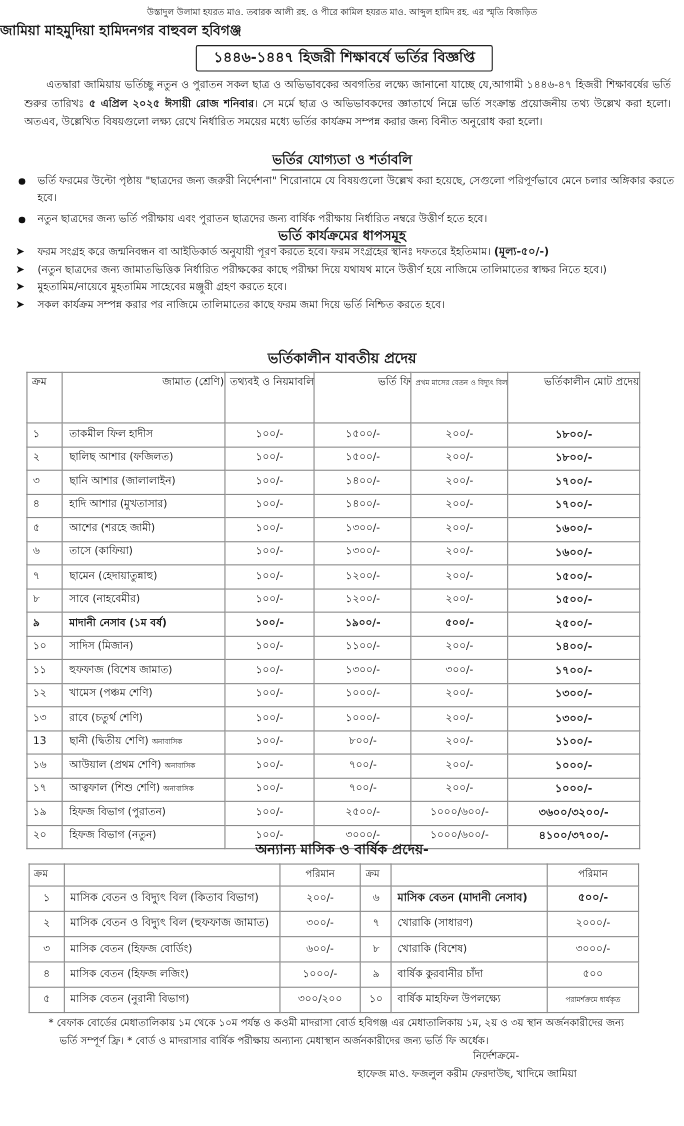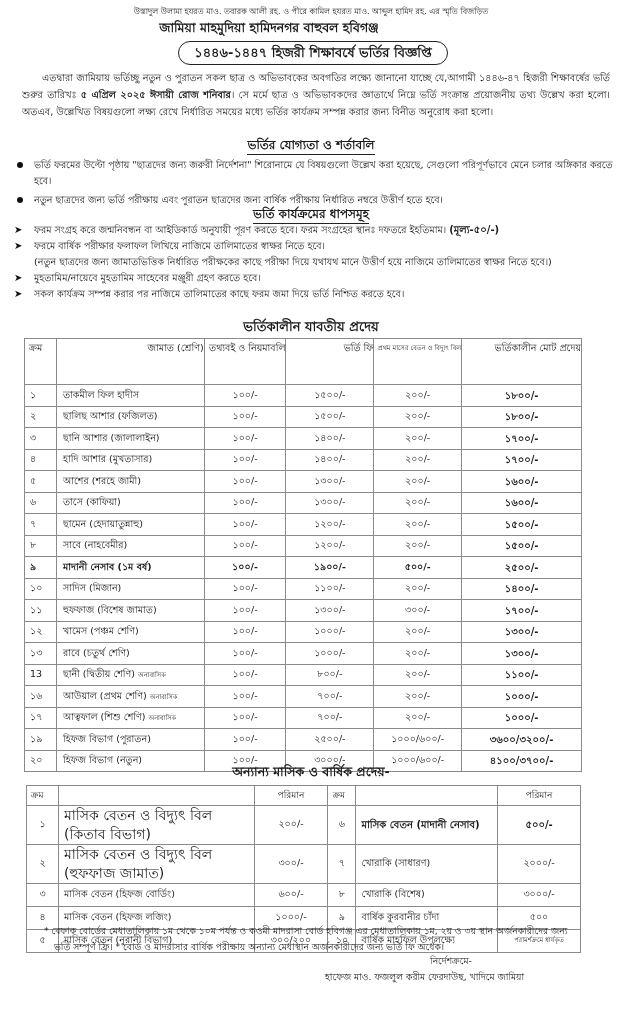--- a/index.html
+++ b/index.html
@@ -1,22 +1,22 @@
 <!DOCTYPE html>
 <html><head>
 <meta charset="utf-8">
 <style>
   * { box-sizing: border-box; margin: 0; padding: 0; }
   html, body { width: 622px; height: 1024px; background: #ffffff; overflow: hidden; }
   body { font-family: "DejaVu Sans", "Liberation Sans", sans-serif; color: #1a1a1a; font-size: 9.5px; line-height: 1.35; position: relative; }
   .page { position: absolute; left: 0; top: 0; width: 622px; height: 1024px; }
 
   .dedication { position: absolute; top: 7px; left: 0; width: 622px; text-align: center; font-size: 8px; color: #222; }
-  .org-name { position: absolute; top: 20px; left: 0; width: 538px; text-align: center; font-size: 12.5px; font-weight: bold; }
-  .notice-title-box { position: absolute; top: 41px; left: 178px; width: 270px; height: 24px; border: 1.2px solid #222; border-radius: 12px; text-align: center; font-size: 13px; font-weight: bold; line-height: 22px; }
+  .org-name { position: absolute; top: 20px; left: 0; width: 538px; text-align: left; font-size: 12.5px; font-weight: bold; }
+  .notice-title-box { position: absolute; top: 41px; left: 178px; width: 270px; height: 24px; border: 1.2px solid #222; border-radius: 2px; text-align: center; font-size: 13px; font-weight: bold; line-height: 22px; }
 
   .intro { position: absolute; top: 69px; left: 22px; width: 588px; font-size: 9.6px; line-height: 17px; text-align: justify; }
   .intro .indent { display: inline-block; width: 20px; }
   .intro b { font-weight: bold; }
 
   .section-heading { position: absolute; left: 0; width: 622px; text-align: center; font-size: 12px; font-weight: bold; }
   .section-heading span { border-bottom: 1.2px solid #222; padding-bottom: 2px; }
 
   .bullets { position: absolute; top: 157px; left: 14px; width: 600px; font-size: 9.5px; }
   .bullet-item { position: relative; padding-left: 20px; line-height: 16px; margin-bottom: 3px; }
@@ -40,21 +40,21 @@
   .fee-table td.c1 { text-align: left; padding-left: 6px; }
   .fee-table td.total { font-weight: bold; font-size: 10px; }
   .fee-table tr.bold td { font-weight: bold; }
   .fee-table .note-small { font-size: 6.5px; }
 
   .other-table { top: 785px; left: 26px; width: 555px; }
   .other-table th { height: 20px; text-align: center; font-size: 9px; }
   .other-table th.serial { text-align: left; padding-left: 4px; }
   .other-table td { height: 23px; font-size: 9.5px; text-align: center; }
   .other-table td.desc { text-align: left; padding-left: 5px; }
-  .other-table td.desc.small { font-size: 14px; margin-left: 40px; }
+  .other-table td.desc.small { font-size: 10px; margin-left: 40px; }
   .other-table td.bold { font-weight: bold; font-size: 10px; }
   .other-table td.tiny { font-size: 6.5px; }
 
   .nb { position: absolute; top: 906px; left: 20px; font-size: 11px; font-weight: bold; }
   .footnote { position: absolute; top: 923px; left: 44px; width: 540px; font-size: 9.2px; line-height: 16px; text-indent: -10px; padding-left: 10px; }
   .directive { position: absolute; top: 955px; left: 430px; font-size: 9.2px; }
   .signature { position: absolute; top: 971px; left: 325px; font-size: 9.2px; }
 </style>
 </head>
 <body>
@@ -71,21 +71,21 @@
 
   <div class="section-heading" style="top:137px;"><span>ভর্তির যোগ্যতা ও শর্তাবলি</span></div>
   <div class="bullets">
     <div class="bullet-item"><span class="dot"></span><span>ভর্তি ফরমের উল্টো পৃষ্ঠায় "ছাত্রদের জন্য জরুরী নির্দেশনা" শিরোনামে যে বিষয়গুলো উল্লেখ করা হয়েছে, সেগুলো পরিপূর্ণভাবে মেনে চলার অঙ্গিকার করতে হবে।</span></div>
     <div class="bullet-item"><span class="dot"></span><span>নতুন ছাত্রদের জন্য ভর্তি পরীক্ষায় এবং পুরাতন ছাত্রদের জন্য বার্ষিক পরীক্ষায় নির্ধারিত নম্বরে উত্তীর্ণ হতে হবে।</span></div>
   </div>
 
   <div class="section-heading" style="top:206px;"><span>ভর্তি কার্যক্রমের ধাপসমূহ</span></div>
   <div class="steps">
     <div class="step-item"><span class="arrow">➤</span><span>ফরম সংগ্রহ করে জন্মনিবন্ধন বা আইডিকার্ড অনুযায়ী পূরণ করতে হবে। ফরম সংগ্রহের স্থানঃ দফতরে ইহতিমাম। </span><b>(মূল্য-৫০/-)</b></div>
-    <div class="step-item"><span class="arrow">➤</span><span>ফরমে বার্ষিক পরীক্ষার ফলাফল লিখিয়ে নাজিমে তালিমাতের স্বাক্ষর নিতে হবে।</span><span class="sub">(নতুন ছাত্রদের জন্য জামাতভিত্তিক নির্ধারিত পরীক্ষকের কাছে পরীক্ষা দিয়ে যথাযথ মানে উত্তীর্ণ হয়ে নাজিমে তালিমাতের স্বাক্ষর নিতে হবে।)</span></div>
+    <div class="step-item"><span class="arrow">➤</span><span class="sub">(নতুন ছাত্রদের জন্য জামাতভিত্তিক নির্ধারিত পরীক্ষকের কাছে পরীক্ষা দিয়ে যথাযথ মানে উত্তীর্ণ হয়ে নাজিমে তালিমাতের স্বাক্ষর নিতে হবে।)</span></div>
     <div class="step-item"><span class="arrow">➤</span><span>মুহতামিম/নায়েবে মুহতামিম সাহেবের মঞ্জুরী গ্রহণ করতে হবে।</span></div>
     <div class="step-item"><span class="arrow">➤</span><span>সকল কার্যক্রম সম্পন্ন করার পর নাজিমে তালিমাতের কাছে ফরম জমা দিয়ে ভর্তি নিশ্চিত করতে হবে।</span></div>
   </div>
 
   <div class="section-heading" style="top:318px;font-size:13px;"><span style="border:none;">ভর্তিকালীন যাবতীয় প্রদেয়</span></div>
 
   <table class="fee-table">
     <colgroup>
       <col style="width:32px">
         <col style="width:148px">

